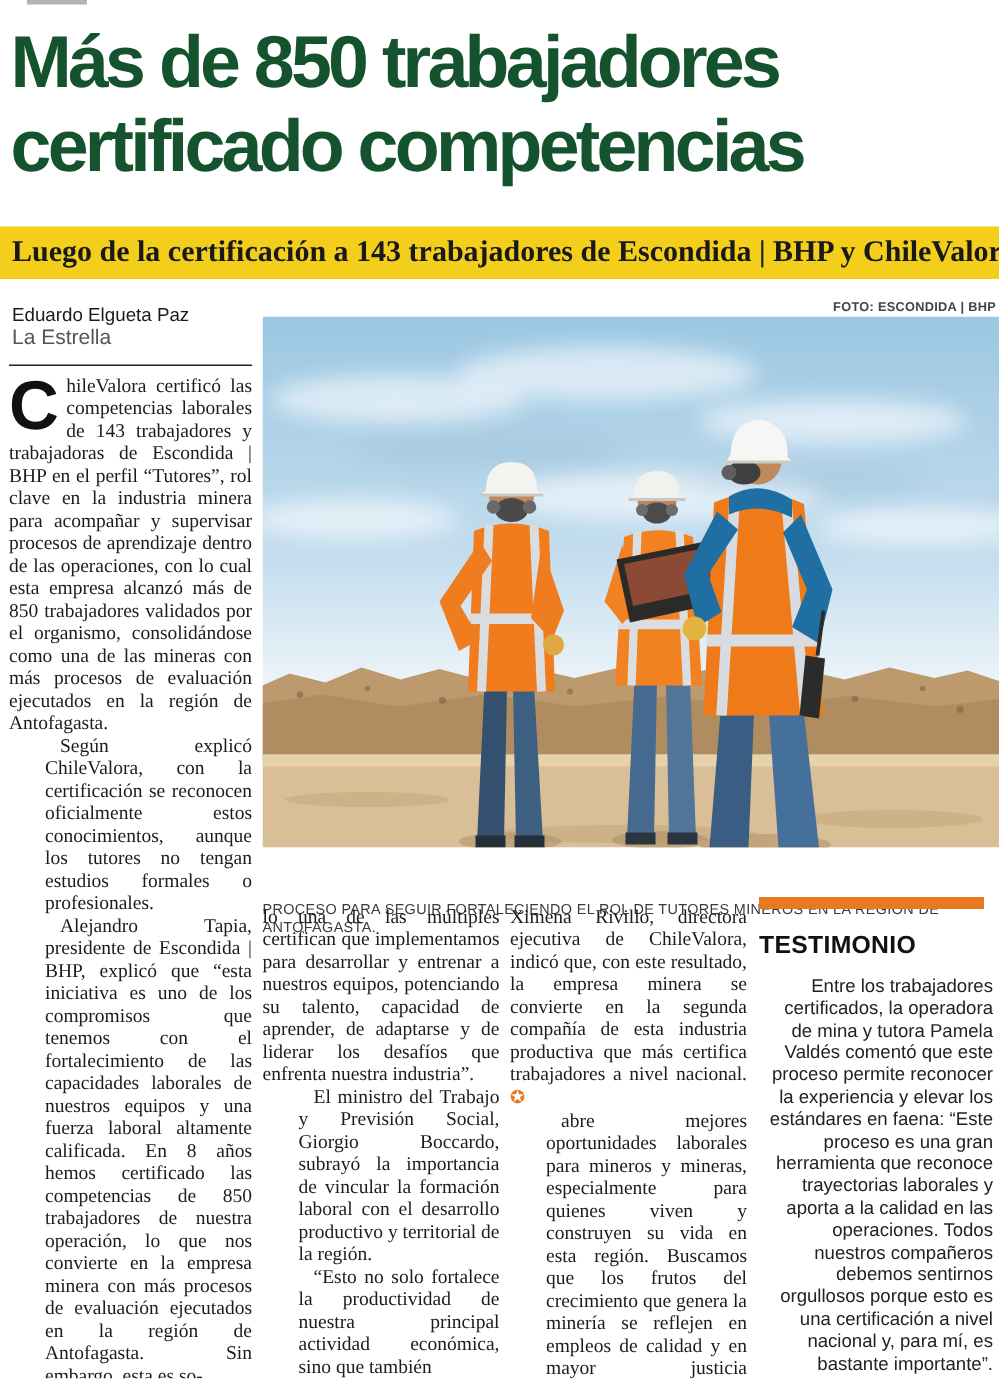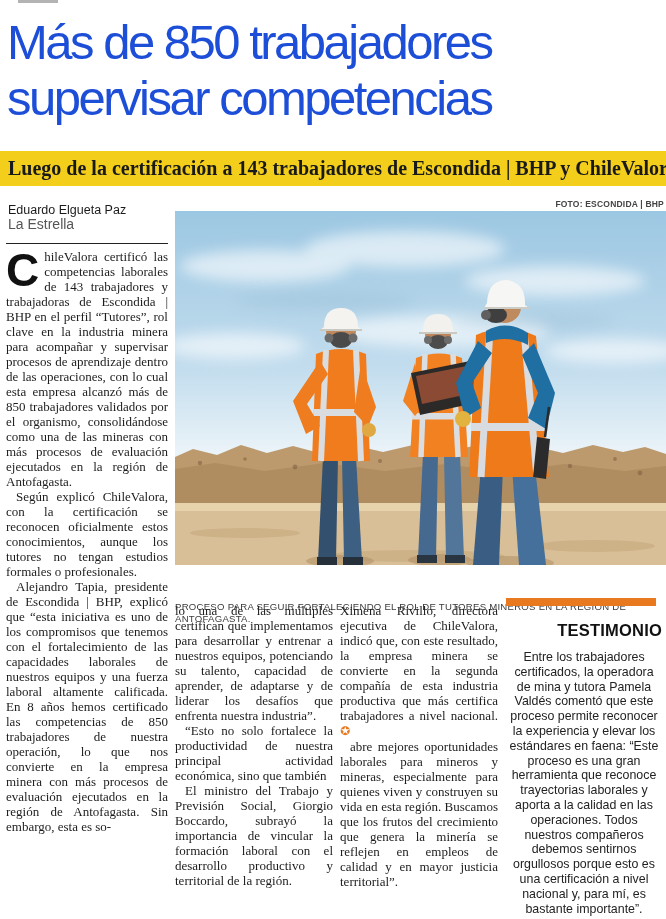--- a/index.html
+++ b/index.html
@@ -2,21 +2,21 @@
 <html lang="es"><head>
 <meta charset="utf-8">
 <style>
   html,body{margin:0;padding:0;background:#ffffff;}
   .page{position:relative;width:666px;height:919px;background:#fff;overflow:hidden;
         font-family:"Liberation Serif",serif;color:#1a1a1a;}
 
   .edge-mark{position:absolute;left:18px;top:0;width:40px;height:3px;background:#b3b3b3;}
 
   h1.headline{position:absolute;left:7px;top:14px;margin:0;width:655px;
-    font-family:"Liberation Sans",sans-serif;font-weight:normal;color:#1d4ed8;
+    font-family:"Liberation Sans",sans-serif;font-weight:bold;color:#14532d;
     font-size:49px;line-height:56px;letter-spacing:-2.5px;}
 
   .subhead{position:absolute;left:0;top:151px;width:666px;height:35px;
     background:#f3cf1c;box-sizing:border-box;padding-left:8px;
     font-family:"Liberation Serif",serif;font-weight:bold;font-size:20px;
     line-height:35px;color:#191919;white-space:nowrap;}
 
   .byline{position:absolute;left:8px;top:203px;font-family:"Liberation Sans",sans-serif;}
   .byline .author{font-weight:normal;font-size:12.5px;line-height:15px;color:#1a1a1a;}
   .byline .pub{font-size:14px;line-height:13px;color:#555;}
@@ -27,45 +27,45 @@
 
   figure.photo{position:absolute;left:175px;top:211px;width:491px;height:354px;margin:0;}
   figure.photo svg{display:block;}
 
   .caption{position:absolute;left:175px;top:601px;width:491px;
     font-family:"Liberation Sans",sans-serif;font-size:9.6px;line-height:12px;
     color:#3a3a3a;letter-spacing:0.25px;}
 
   .col{position:absolute;font-size:13px;line-height:15px;text-align:justify;color:#1c1c1c;}
   .col p{margin:0;}
-  .col p + p{text-indent:10px;}
+  .col p + p{text-indent:10px;margin-left:24px;}
   .col1{left:6px;top:243px;width:162px;border-top:1.5px solid #222;padding-top:5px;}
   .col2{left:175px;top:603px;width:158px;}
   .col3{left:340px;top:603px;width:158px;}
 
   .dropcap{float:left;font-family:"Liberation Sans",sans-serif;font-weight:bold;
     font-size:46px;line-height:39px;padding:2px 5px 0 0;color:#111;}
 
   .endmark{font-family:"DejaVu Sans",sans-serif;color:#e8791e;font-size:12px;}
 
   aside.testimonio{position:absolute;left:506px;top:598px;width:156px;
     font-family:"Liberation Sans",sans-serif;color:#222;}
   .tbar{width:150px;height:8px;background:#e8791e;}
   aside.testimonio h2{margin:15px 0 10px 0;font-size:16.5px;font-weight:bold;
-    color:#111;letter-spacing:0.2px;text-align:right;}
-  aside.testimonio p{margin:0;font-size:12.4px;line-height:14.8px;text-align:center;}
+    color:#111;letter-spacing:0.2px;}
+  aside.testimonio p{margin:0;font-size:12.4px;line-height:14.8px;text-align:right;}
 </style>
 </head>
 <body>
 
 <div class="page">
 
   <div class="edge-mark"></div>
 
-  <h1 class="headline"><span>Más de 850 trabajadores</span><br><span>supervisar competencias</span></h1>
+  <h1 class="headline"><span>Más de 850 trabajadores</span><br><span>certificado competencias</span></h1>
 
   <div class="subhead">Luego de la certificación a 143 trabajadores de Escondida | BHP y ChileValora.</div>
 
   <div class="byline">
     <div class="author">Eduardo Elgueta Paz</div>
     <div class="pub">La Estrella</div>
   </div>
 
   <div class="photo-credit">FOTO: ESCONDIDA | BHP</div>
 
@@ -192,22 +192,22 @@
   <div class="caption">PROCESO PARA SEGUIR FORTALECIENDO EL ROL DE TUTORES MINEROS EN LA REGIÓN DE ANTOFAGASTA.</div>
 
   <div class="col col1">
     <p><span class="dropcap">C</span><span>hileValora certificó las competencias laborales de 143 trabajadores y trabajadoras de Escondida | BHP en el perfil “Tutores”, rol clave en la industria minera para acompañar y supervisar procesos de aprendizaje dentro de las operaciones, con lo cual esta empresa alcanzó más de 850 trabajadores validados por el organismo, consolidándose como una de las mineras con más procesos de evaluación ejecutados en la región de Antofagasta.</span></p>
     <p>Según explicó ChileValora, con la certificación se reconocen oficialmente estos conocimientos, aunque los tutores no tengan estudios formales o profesionales.</p>
     <p>Alejandro Tapia, presidente de Escondida | BHP, explicó que “esta iniciativa es uno de los compromisos que tenemos con el fortalecimiento de las capacidades laborales de nuestros equipos y una fuerza laboral altamente calificada. En 8 años hemos certificado las competencias de 850 trabajadores de nuestra operación, lo que nos convierte en la empresa minera con más procesos de evaluación ejecutados en la región de Antofagasta. Sin embargo, esta es so-</p>
   </div>
 
   <div class="col col2">
     <p>lo una de las múltiples certifican que implementamos para desarrollar y entrenar a nuestros equipos, potenciando su talento, capacidad de aprender, de adaptarse y de liderar los desafíos que enfrenta nuestra industria”.</p>
+    <p>El ministro del Trabajo y Previsión Social, Giorgio Boccardo, subrayó la importancia de vincular la formación laboral con el desarrollo productivo y territorial de la región.</p>
     <p>“Esto no solo fortalece la productividad de nuestra principal actividad económica, sino que también</p>
-    <p>El ministro del Trabajo y Previsión Social, Giorgio Boccardo, subrayó la importancia de vincular la formación laboral con el desarrollo productivo y territorial de la región.</p>
   </div>
 
   <div class="col col3">
     <p><span>Ximena Rivillo, directora ejecutiva de ChileValora, indicó que, con este resultado, la empresa minera se convierte en la segunda compañía de esta industria productiva que más certifica trabajadores a nivel nacional.</span> <span class="endmark">✪</span></p>
     <p>abre mejores oportunidades laborales para mineros y mineras, especialmente para quienes viven y construyen su vida en esta región. Buscamos que los frutos del crecimiento que genera la minería se reflejen en empleos de calidad y en mayor justicia territorial”.</p>
   </div>
 
   <aside class="testimonio">
     <div class="tbar"></div>
     <h2>TESTIMONIO</h2>

